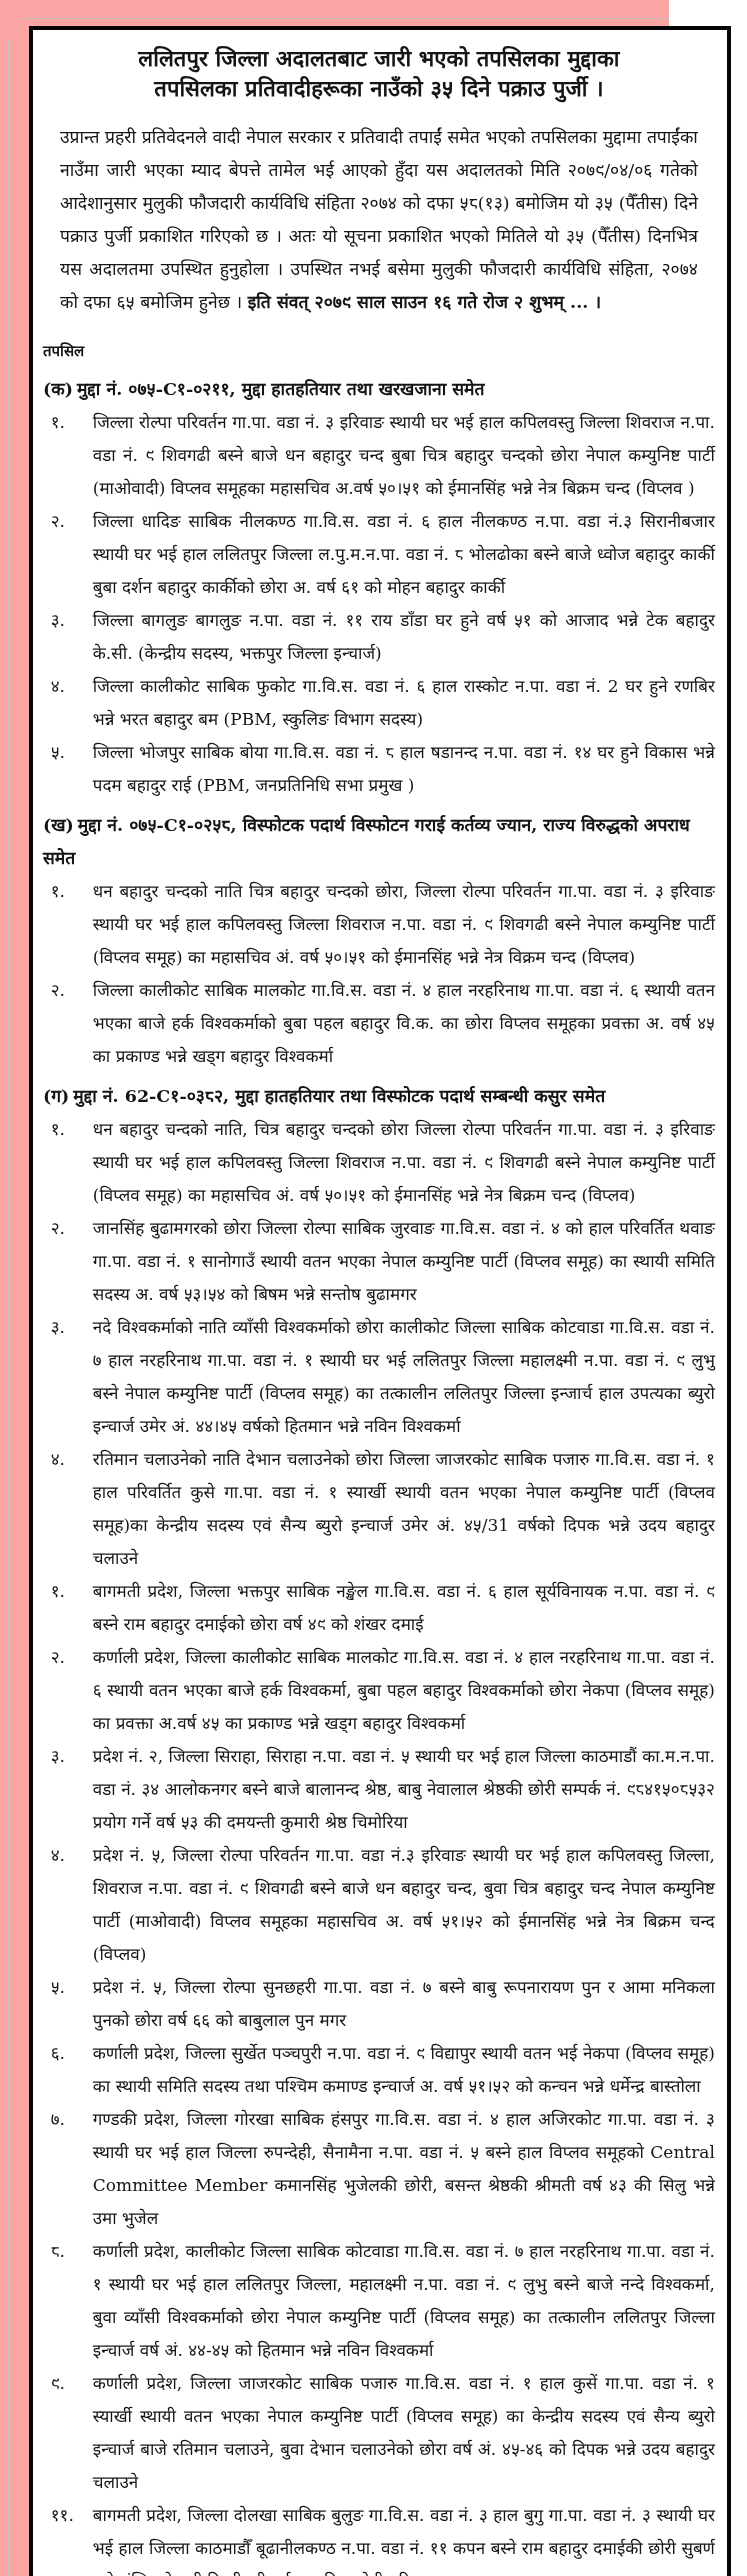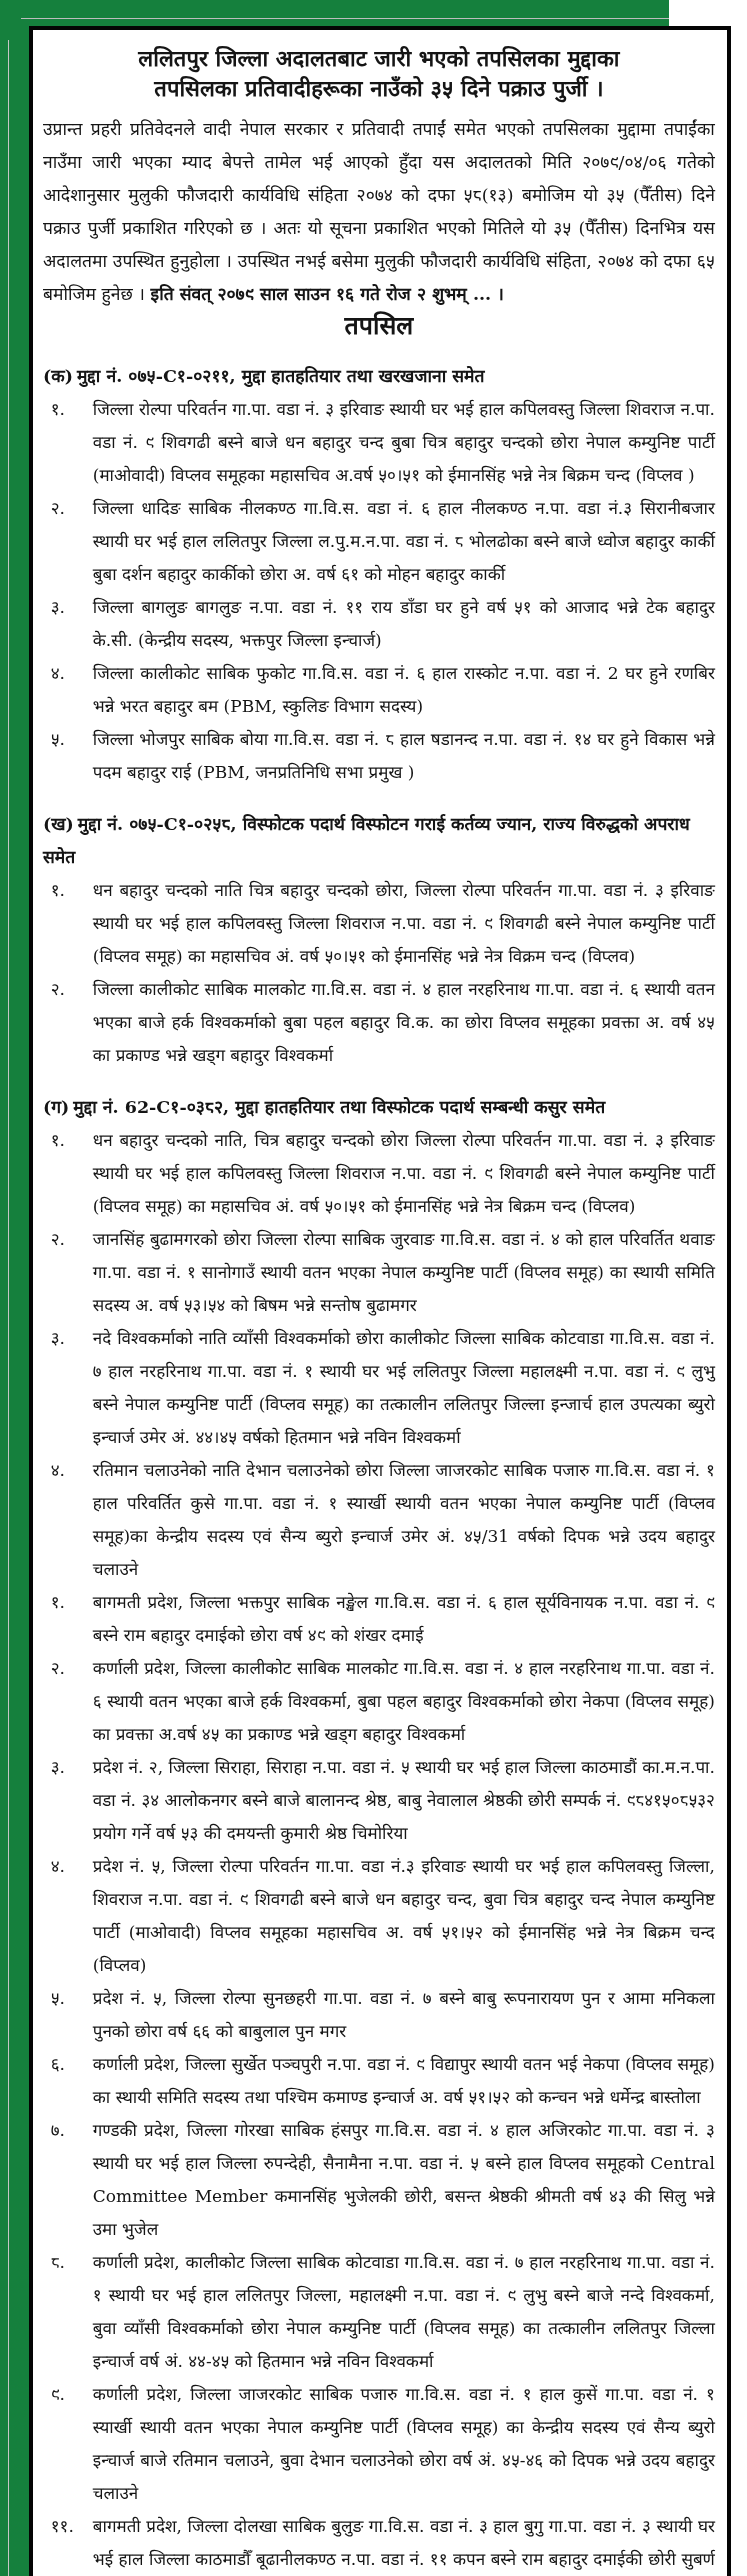--- a/index.html
+++ b/index.html
@@ -5,21 +5,21 @@
   html, body { margin: 0; padding: 0; background: #ffffff; }
   body {
     width: 747px;
     font-family: "DejaVu Serif", "Liberation Serif", serif;
     color: #151515;
   }
   .page {
     position: relative;
     width: 669px;
     min-height: 2576px;
-    background: #15803d;
+    background: #fca5a5;
   }
   .rule-top {
     position: absolute;
     left: 21.4px; right: 0; top: 17.5px;
     height: 1.3px; background: #bdbdbd;
   }
   .rule-left {
     position: absolute;
     left: 7.8px; top: 40px; bottom: 0;
     width: 1.3px; background: #c6c6c6;
@@ -35,38 +35,37 @@
     padding: 7.8px 11.7px 19.5px 10.4px;
   }
   .title {
     text-align: center;
     font-weight: bold;
     font-size: 22px;
     line-height: 30.5px;
     margin: 5.2px 0 9px 0;
   }
   .intro {
-    margin: 0;
+    margin: 17px;
     font-size: 17.5px;
     line-height: 33px;
     text-align: justify;
   }
   .closing { font-weight: bold; }
   .tapasil {
-    text-align: center;
     font-weight: bold;
-    font-size: 25px;
+    font-size: 15px;
     line-height: 30px;
     margin: 0 0 1.3px 0;
   }
   .sec-head {
     font-weight: bold;
     font-size: 17.5px;
     line-height: 33px;
-    margin-top: 19px;
+    margin-top: 7px;
   }
   .sec-label { display: inline-block; margin-right: 3.9px; }
   .item {
     display: flex;
     font-size: 17px;
     line-height: 33px;
     padding-left: 7.8px;
   }
   .item .num { flex: 0 0 30px; }
   .item .body { flex: 1; text-align: justify; margin-left: 12px; }

